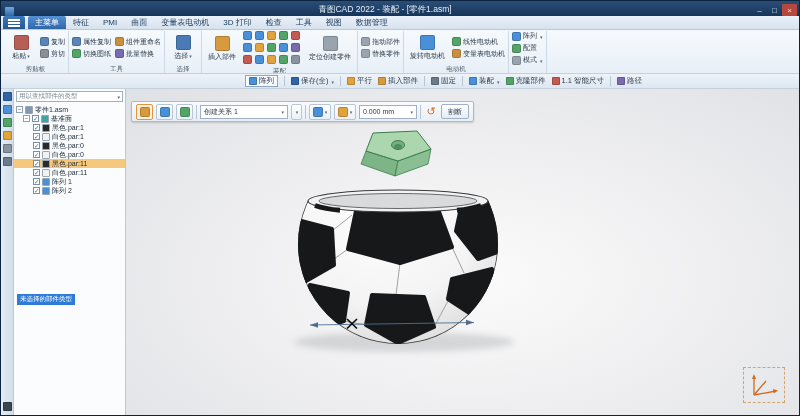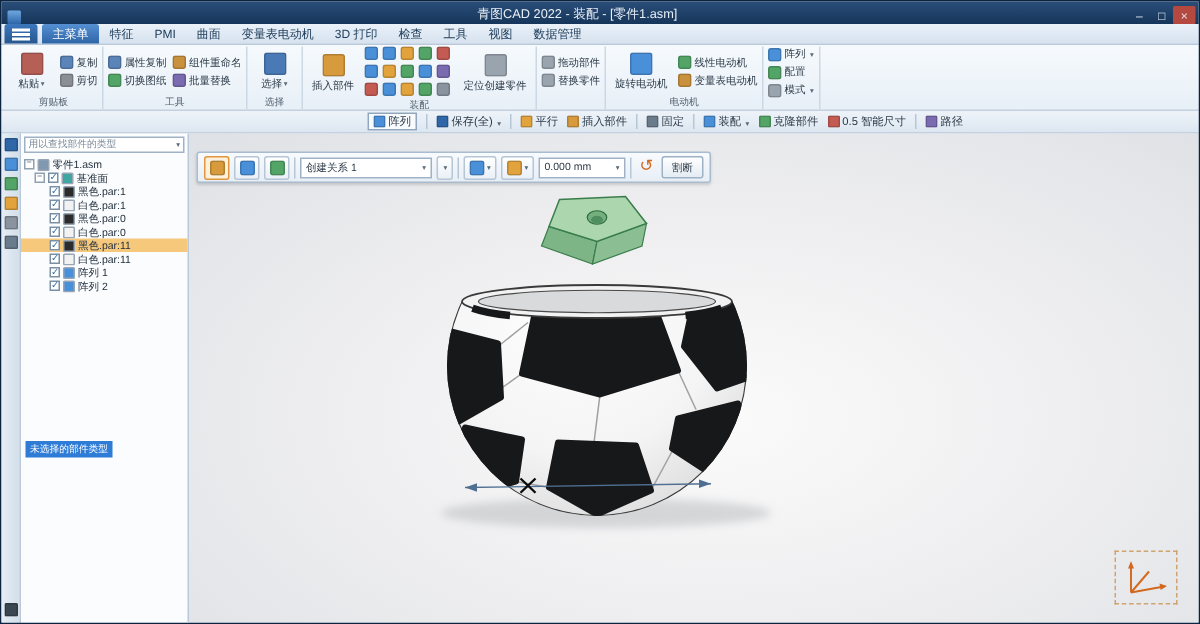--- a/index.html
+++ b/index.html
@@ -293,21 +293,21 @@
         <span class="cic" style="background: rgb(74, 144, 217);"></span>
         <span>装配</span>
         <span class="caret"></span>
       </div>
       <div class="cmditem">
         <span class="cic" style="background: rgb(83, 165, 103);"></span>
         <span>克隆部件</span>
       </div>
       <div class="cmditem">
         <span class="cic" style="background: rgb(196, 91, 82);"></span>
-        <span>0.5 智能尺寸</span>
+        <span>1.1 智能尺寸</span>
       </div>
       <div class="cmdsep"></div>
       <div class="cmditem">
         <span class="cic" style="background: rgb(122, 106, 176);"></span>
         <span>路径</span>
       </div>
     </div>
 
 
   <div class="main">

